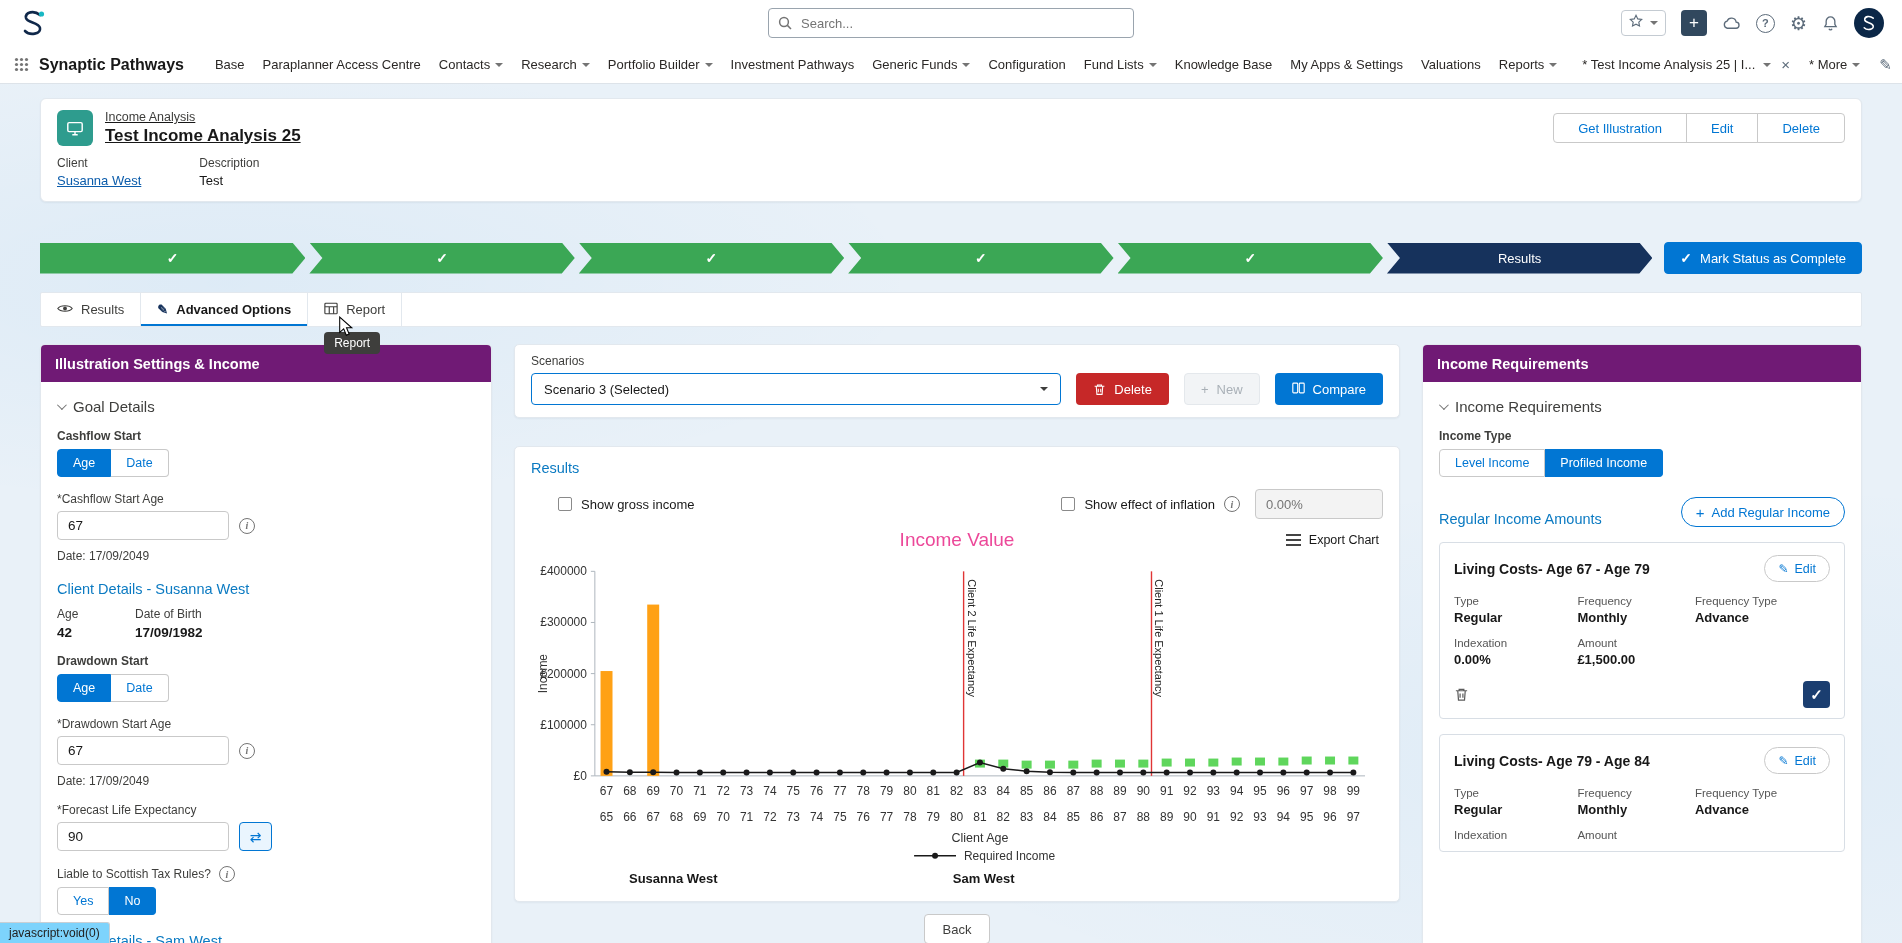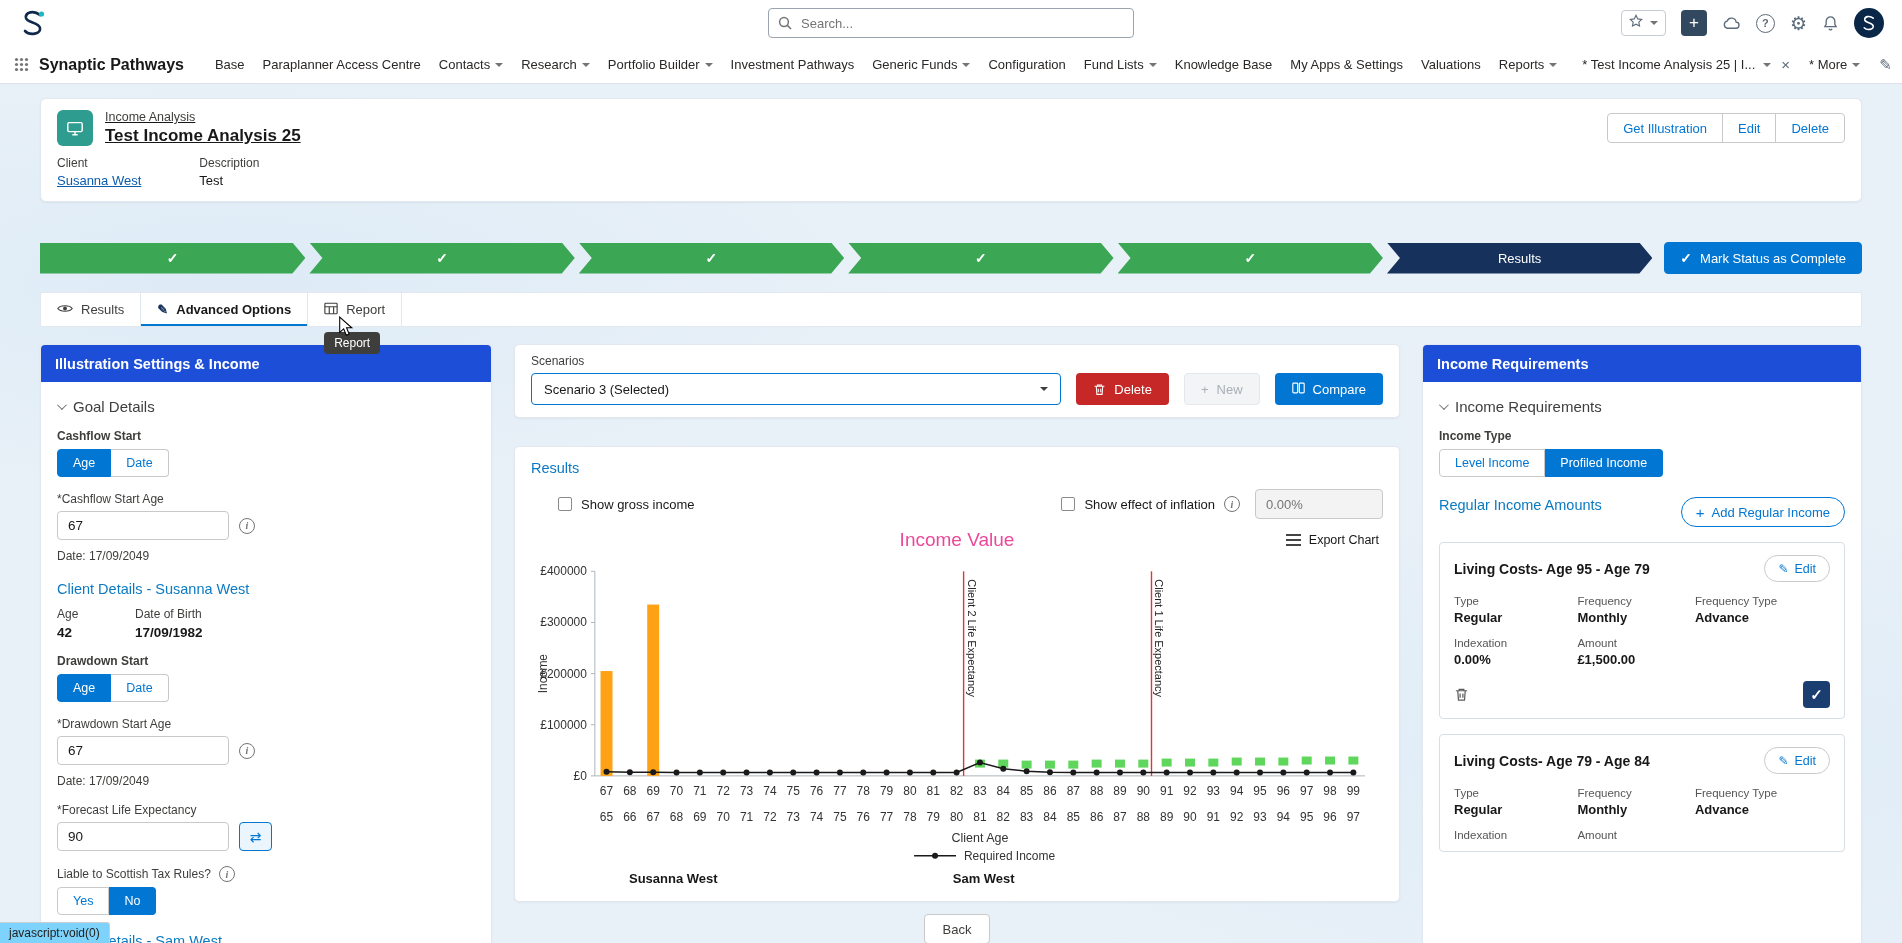--- a/index.html
+++ b/index.html
@@ -39,21 +39,21 @@
 .navpencil{color:#5C6B7A;font-size:15px;margin-left:10px;cursor:pointer;}
 
 
 .record{margin:14px 40px 0;background:#fff;border:1px solid #E2E8EE;border-radius:6px;box-shadow:0 1px 2px rgba(21,44,64,.06);}
 .rec-top{display:flex;align-items:center;padding:11px 16px 6px;}
 .entity-icon{width:36px;height:36px;border-radius:6px;background:#2E9C8E;display:flex;align-items:center;justify-content:center;flex:none;}
 .rec-titles{margin-left:12px;text-decoration:underline;}
 .entity-label{font-size:12.5px;color:#3E3E3C;}
 .rec-title{font-size:17px;font-weight:700;margin-top:2px;}
 .btn-group{margin-left:auto;display:flex;}
-.gbtn{height:30px;padding:0 15px;background:#fff;border:1px solid #C9C9C9;color:#0176D3;font-size:13px;margin-left:-1px;}
+.gbtn{height:30px;padding:0 24px;background:#fff;border:1px solid #C9C9C9;color:#0176D3;font-size:13px;margin-left:-1px;}
 .gbtn:first-child{border-radius:4px 0 0 4px;margin-left:0;}
 .gbtn:last-child{border-radius:0 4px 4px 0;}
 .rec-fields{display:flex;padding:4px 16px 13px;gap:58px;}
 .flabel{font-size:12px;color:#3E3E3C;}
 .fvalue{font-size:13px;margin-top:3px;display:flex;align-items:center;gap:6px;}
 .link{color:#0B5CAB;text-decoration:underline;cursor:pointer;}
 .mini-avatar{width:22px;height:22px;border-radius:50%;background:#0B2747;display:inline-flex;align-items:center;justify-content:center;overflow:hidden;flex:none;}
 
 
 .path-row{display:flex;align-items:center;margin:40px 40px 0;}
@@ -70,21 +70,21 @@
 .tab{display:flex;align-items:center;gap:8px;padding:0 16px;font-size:13px;color:#3E3E3C;border-right:1px solid #E2E8EE;position:relative;cursor:pointer;}
 .tab.active{font-weight:700;color:#181818;box-shadow:inset 0 -2px 0 #0176D3;}
 .pen-icon{color:#16325C;font-size:13px;}
 .tooltip{position:absolute;top:39px;left:16px;background:#3E3E3C;color:#fff;font-size:12px;font-weight:400;padding:4px 10px;border-radius:4px;white-space:nowrap;z-index:8;}
 .cursor{position:absolute;top:23px;left:30px;z-index:9;}
 
 
 .main{display:flex;gap:22px;margin:17px 40px 0;align-items:flex-start;}
 .panel{width:452px;background:#fff;border:1px solid #E2E8EE;border-radius:5px;overflow:hidden;height:625px;flex:none;box-shadow:0 1px 2px rgba(21,44,64,.05);}
 .pright{width:440px;}
-.phead{height:37px;background:#1d4ed8;color:#fff;font-size:14.5px;font-weight:700;display:flex;align-items:center;padding:0 14px;}
+.phead{height:37px;background:#701a75;color:#fff;font-size:14.5px;font-weight:700;display:flex;align-items:center;padding:0 14px;}
 .pbody{padding:12px 16px;}
 .sect{display:flex;align-items:center;gap:9px;font-size:15px;color:#3E3E3C;margin:4px 0 6px;cursor:pointer;}
 .chev{width:7px;height:7px;border-right:1.6px solid #747474;border-bottom:1.6px solid #747474;transform:rotate(45deg) translateY(-2px);display:inline-block;}
 .group-label{font-size:12px;font-weight:700;color:#3E3E3C;margin:14px 0 6px;}
 .seg{display:inline-flex;}
 .segbtn{height:28px;padding:0 15px;font-size:12.5px;background:#fff;border:1px solid #C9C9C9;color:#0176D3;}
 .segbtn.sel{background:#0176D3;border-color:#0176D3;color:#fff;}
 .segbtn:first-child{border-radius:4px 0 0 4px;}
 .segbtn:last-child{border-radius:0 4px 4px 0;border-left-width:0;}
 .req-label{font-size:12px;color:#3E3E3C;margin:15px 0 5px;}
@@ -123,21 +123,21 @@
 .chart-title{text-align:center;font-size:19px;color:#ec4899;}
 .export{position:absolute;right:4px;top:2px;display:flex;align-items:center;gap:8px;font-size:12.5px;color:#181818;cursor:pointer;}
 .burger i{display:block;width:15px;height:2px;background:#444;margin:3px 0;}
 .chart{display:block;width:100%;height:310px;}
 .names{position:relative;height:20px;font-size:13px;font-weight:700;}
 .n1{position:absolute;left:11.5%;}
 .n2{position:absolute;left:49.5%;}
 .backrow{display:flex;justify-content:center;margin-top:12px;}
 
 
-.reg-row{display:flex;align-items:flex-start;justify-content:space-between;margin-top:20px;}
+.reg-row{display:flex;align-items:flex-end;justify-content:space-between;margin-top:20px;}
 .blue-head.nom{margin:0;}
 .addbtn{height:30px;border:1px solid #0176D3;border-radius:15px;background:#fff;color:#0176D3;font-size:13px;display:inline-flex;align-items:center;gap:7px;padding:0 14px;}
 .plusg{font-size:15px;}
 .inc-card{border:1px solid #D8DEE5;border-radius:4px;padding:12px 14px 10px;margin-top:15px;}
 .ic-head{display:flex;align-items:center;justify-content:space-between;}
 .ic-title{font-size:14px;font-weight:700;}
 .editbtn{height:27px;border:1px solid #C9C9C9;border-radius:13.5px;background:#fff;color:#0176D3;font-size:12.5px;display:inline-flex;align-items:center;gap:6px;padding:0 13px;}
 .pen{font-size:12px;}
 .ic-grid{display:grid;grid-template-columns:1.05fr 1fr 1.15fr;margin-top:13px;}
 .ic-grid .flabel{font-size:11.5px;color:#565656;}
@@ -653,21 +653,21 @@
       <div class="reg-row">
         <span class="blue-head nom">Regular Income Amounts</span>
         <button class="addbtn">
           <span class="plusg">+</span>
           <span>Add Regular Income</span>
         </button>
       </div>
 
       <div class="inc-card">
         <div class="ic-head">
-          <span class="ic-title">Living Costs- Age 95 - Age 79</span>
+          <span class="ic-title">Living Costs- Age 67 - Age 79</span>
           <button class="editbtn">
             <span class="pen">✎</span>
             <span>Edit</span>
           </button>
         </div>
         <div class="ic-grid">
           <div>
               <div class="flabel">Type</div>
               <div class="ic-val">Regular</div>
             </div>

